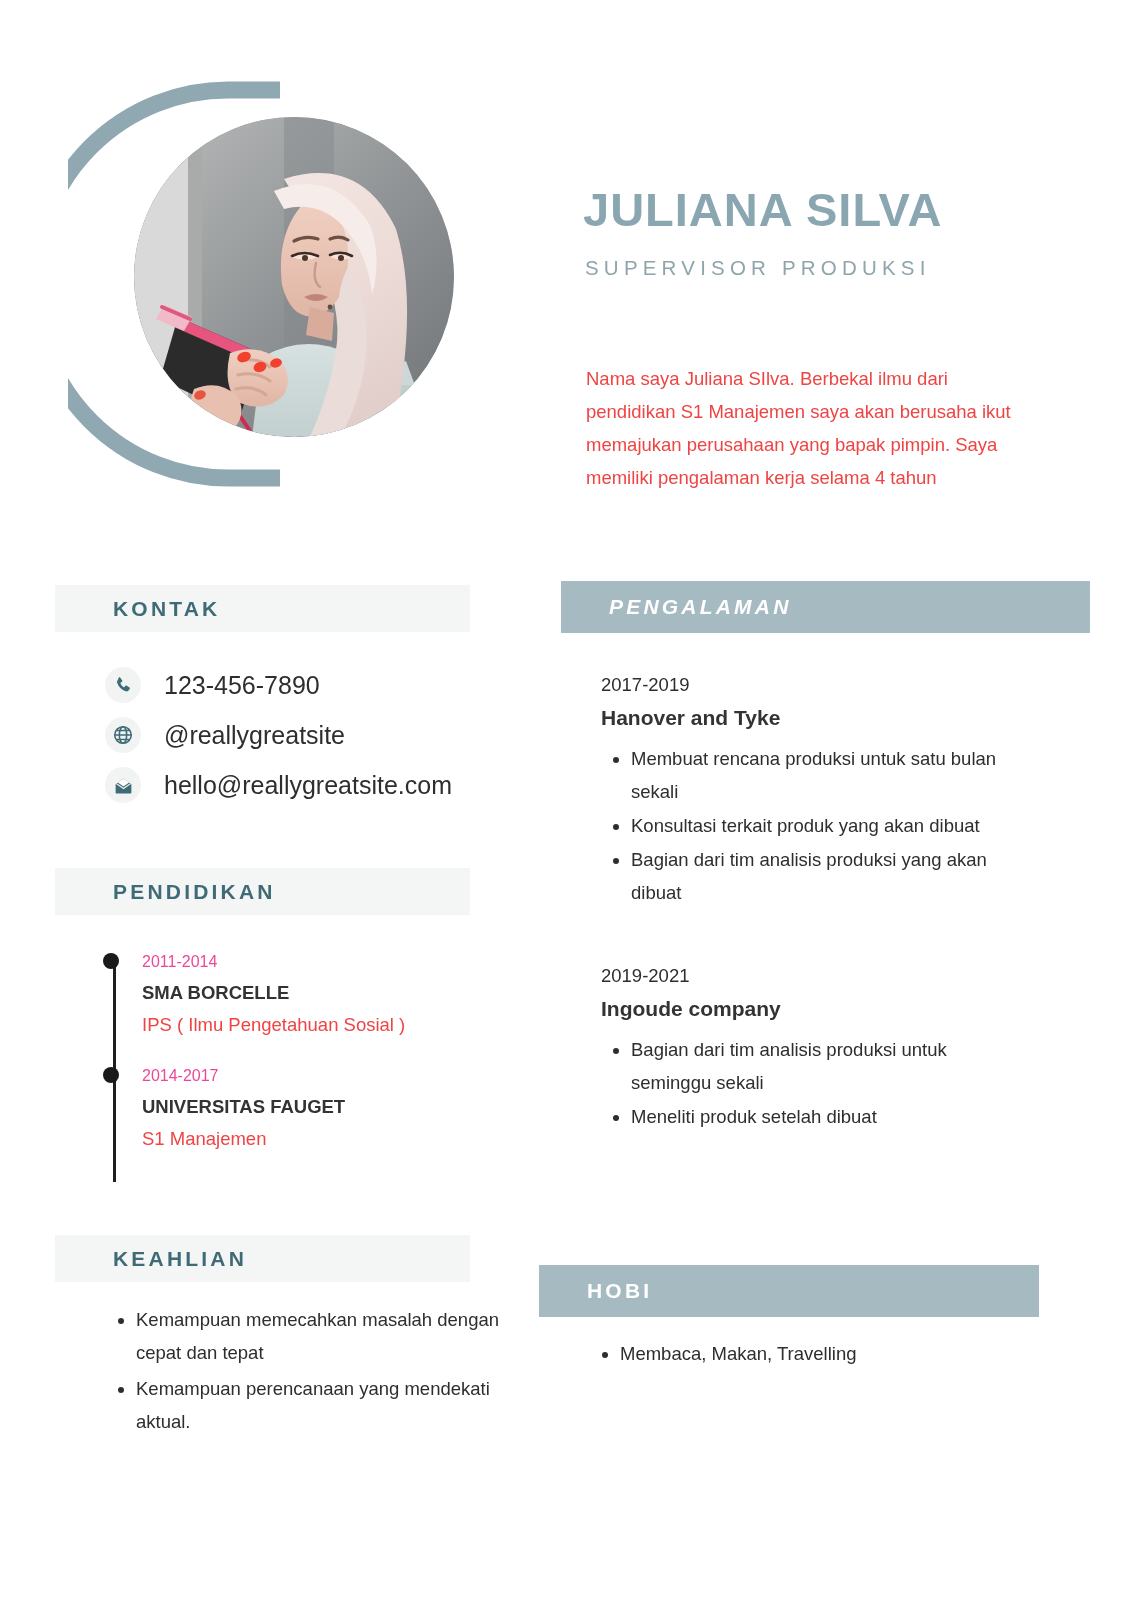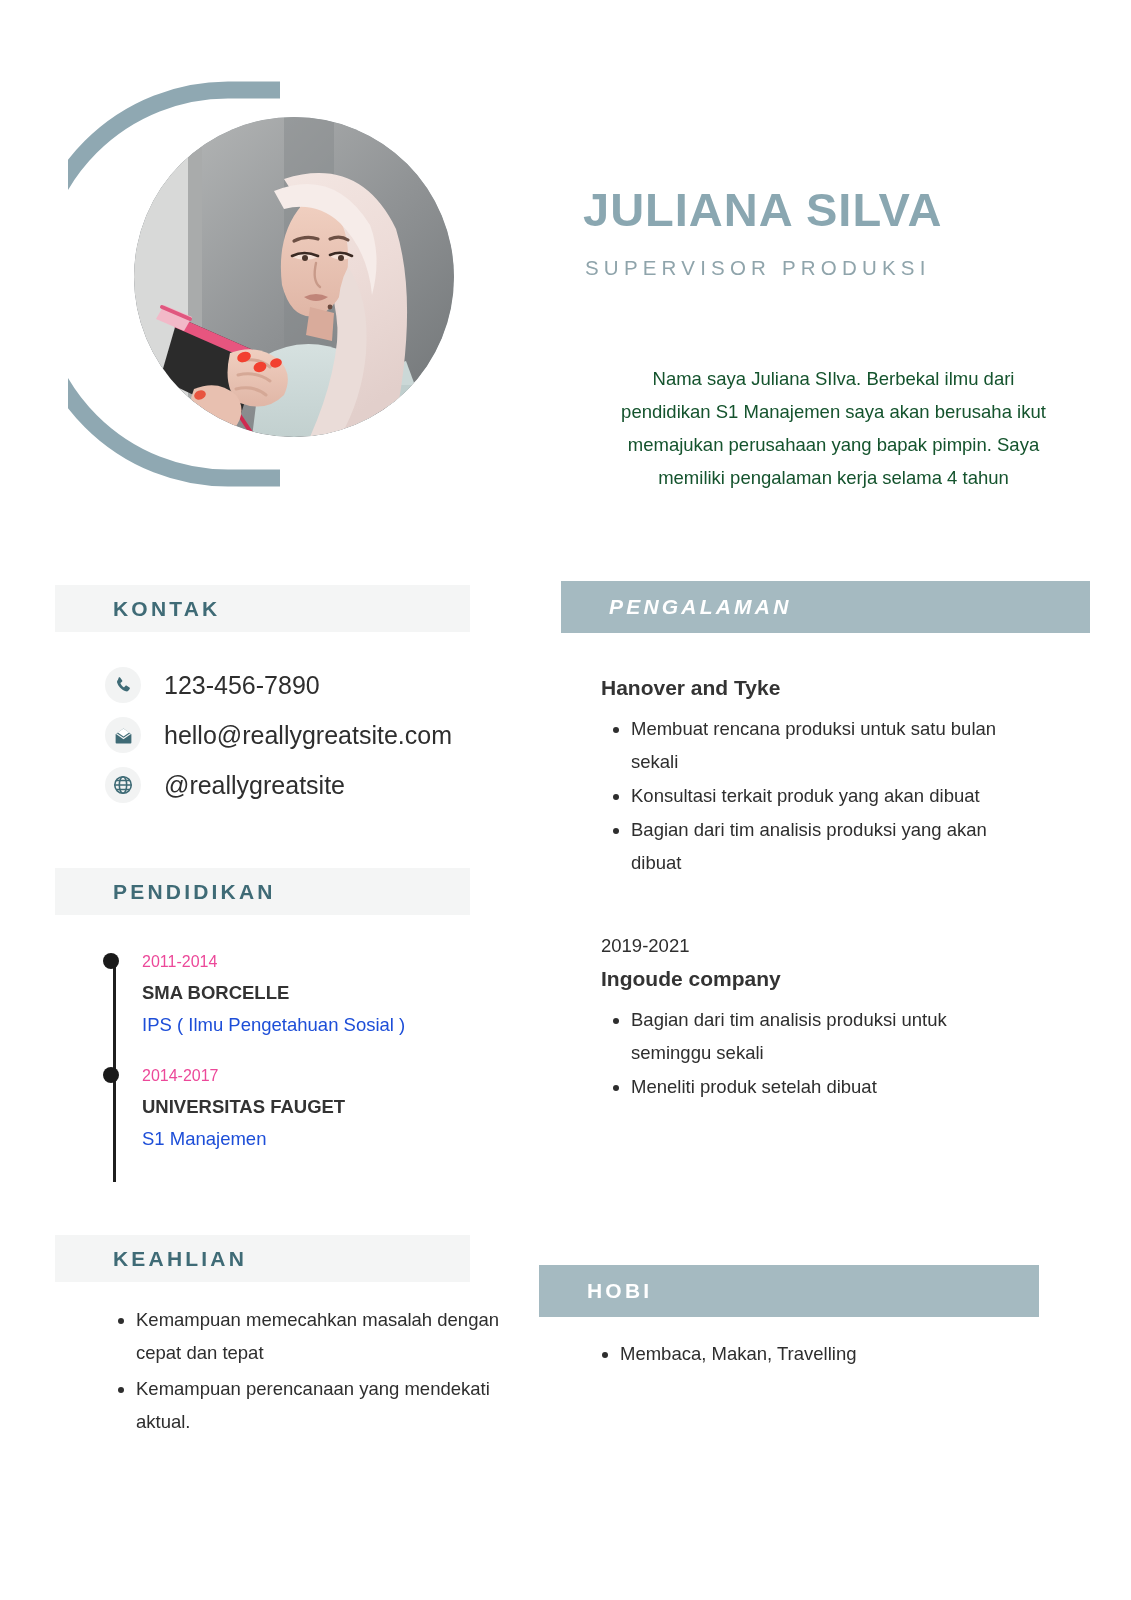--- a/index.html
+++ b/index.html
@@ -67,27 +67,26 @@
     position: absolute;
     left: 585px;
     top: 256px;
     font-size: 20.5px;
     letter-spacing: 5.2px;
     color: #8fa4ab;
     white-space: nowrap;
   }
   .summary {
     position: absolute;
-    left: 606px;
+    left: 586px;
     top: 362px;
     width: 455px;
     font-size: 18.5px;
     line-height: 33px;
-    color: #14532d;
-    text-align: center;
+    color: #ef4444;
   }
 
   
   .sec-head-left {
     position: absolute;
     background: #f4f5f5;
     height: 47px;
     display: flex;
     align-items: center;
   }
@@ -178,21 +177,21 @@
     line-height: 28px;
   }
   .edu-school {
     font-size: 18.5px;
     font-weight: bold;
     color: #333333;
     line-height: 33px;
   }
   .edu-major {
     font-size: 18.5px;
-    color: #1d4ed8;
+    color: #ef4444;
     line-height: 31px;
   }
 
   
   .skills-list {
     position: absolute;
     left: 108px;
     top: 1303px;
     width: 380px;
     margin: 0;
@@ -354,38 +353,38 @@
     <div class="contact-row">
       <span class="contact-icon">
         <svg width="21" height="21" viewBox="0 0 24 24" fill="#3f6b76">
           <path d="M6.6 2.8c.5-.4 1.3-.3 1.7.3l2.1 3c.4.5.3 1.3-.2 1.7l-1.4 1c-.2.2-.3.5-.2.8.6 1.6 2.1 3.4 3.6 4.3.3.2.6.1.8-.1l1.1-1.3c.4-.5 1.2-.6 1.7-.2l3 2.1c.6.4.7 1.2.3 1.7l-1.4 1.7c-.7.9-1.9 1.2-3 .9-4.6-1.4-8.6-5.4-10-10-.3-1.1 0-2.3.9-3z"></path>
         </svg>
       </span>
       <span class="contact-text">123-456-7890</span>
     </div>
     <div class="contact-row">
       <span class="contact-icon">
+        <svg width="22" height="22" viewBox="0 0 24 24" fill="none" stroke="#3f6b76" stroke-width="1.7">
+          <circle cx="12" cy="12" r="9"></circle>
+          <ellipse cx="12" cy="12" rx="4" ry="9"></ellipse>
+          <path d="M3 12h18M4.6 7h14.8M4.6 17h14.8"></path>
+        </svg>
+      </span>
+      <span class="contact-text">@reallygreatsite</span>
+    </div>
+    <div class="contact-row">
+      <span class="contact-icon">
         <svg width="21" height="21" viewBox="0 0 24 24" fill="#3f6b76">
           <path d="M3 10.5 12 4l9 6.5V20a1 1 0 0 1-1 1H4a1 1 0 0 1-1-1z"></path>
           <path d="M3.4 10.2 12 16.4l8.6-6.2-1-.8L12 14.6 4.4 9.4z" fill="#f2f3f3"></path>
           <path d="M5.5 8.5 12 4l6.5 4.5L12 13z" fill="#ffffff"></path>
         </svg>
       </span>
       <span class="contact-text">hello@reallygreatsite.com</span>
     </div>
-    <div class="contact-row">
-      <span class="contact-icon">
-        <svg width="22" height="22" viewBox="0 0 24 24" fill="none" stroke="#3f6b76" stroke-width="1.7">
-          <circle cx="12" cy="12" r="9"></circle>
-          <ellipse cx="12" cy="12" rx="4" ry="9"></ellipse>
-          <path d="M3 12h18M4.6 7h14.8M4.6 17h14.8"></path>
-        </svg>
-      </span>
-      <span class="contact-text">@reallygreatsite</span>
-    </div>
   </div>
 
   <div class="sec-head-left" style="left:55px; top:868px; width:415px;">
     <span class="label">PENDIDIKAN</span>
   </div>
 
   <div class="edu-wrap">
     <div class="edu-line"></div>
 
     <div class="edu-item">
@@ -411,20 +410,21 @@
     <li>Kemampuan memecahkan masalah dengan cepat dan tepat</li>
     <li>Kemampuan perencanaan yang mendekati aktual.</li>
   </ul>
 
   <div class="sec-head-right" style="left:561px; top:581px; width:529px;font-style:italic;">
     <span class="label">PENGALAMAN</span>
   </div>
 
   <div class="exp-wrap">
     <div class="exp-item">
+      <div class="exp-years">2017-2019</div>
       <div class="exp-company">Hanover and Tyke</div>
       <ul class="exp-list">
         <li>Membuat rencana produksi untuk satu bulan sekali</li>
         <li>Konsultasi terkait produk yang akan dibuat</li>
         <li>Bagian dari tim analisis produksi yang akan dibuat</li>
       </ul>
     </div>
 
     <div class="exp-item">
       <div class="exp-years">2019-2021</div>

